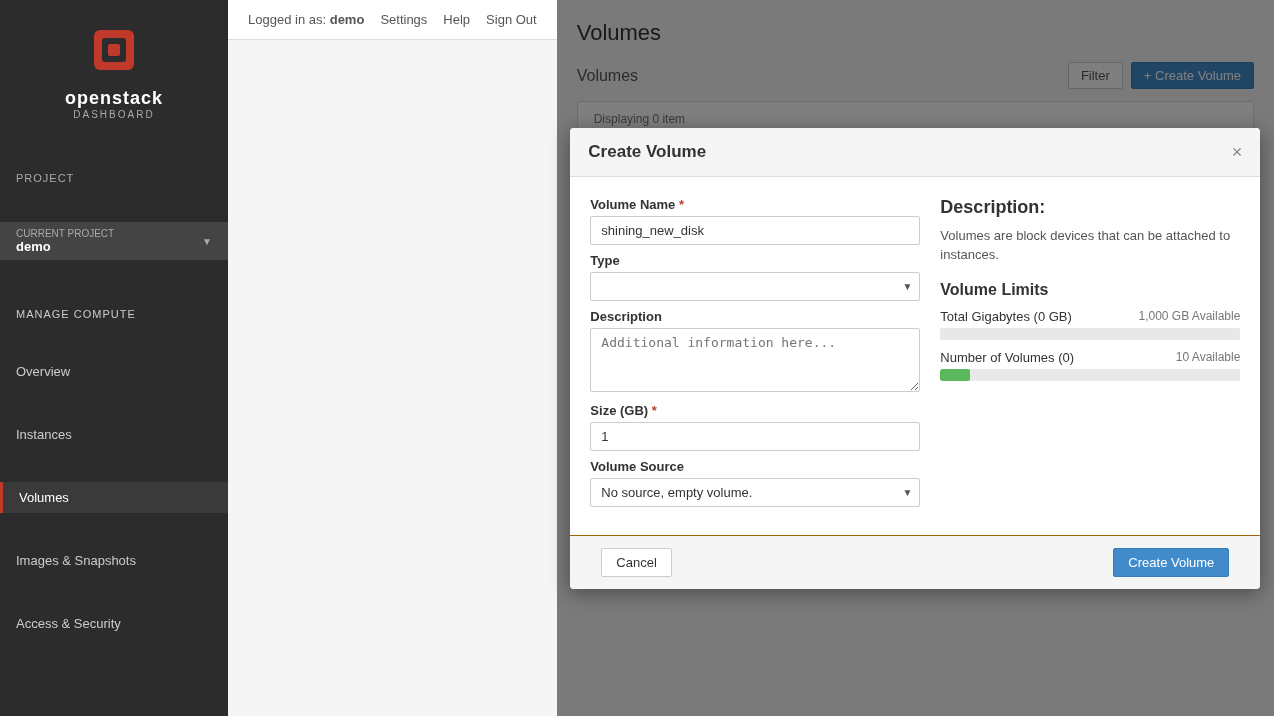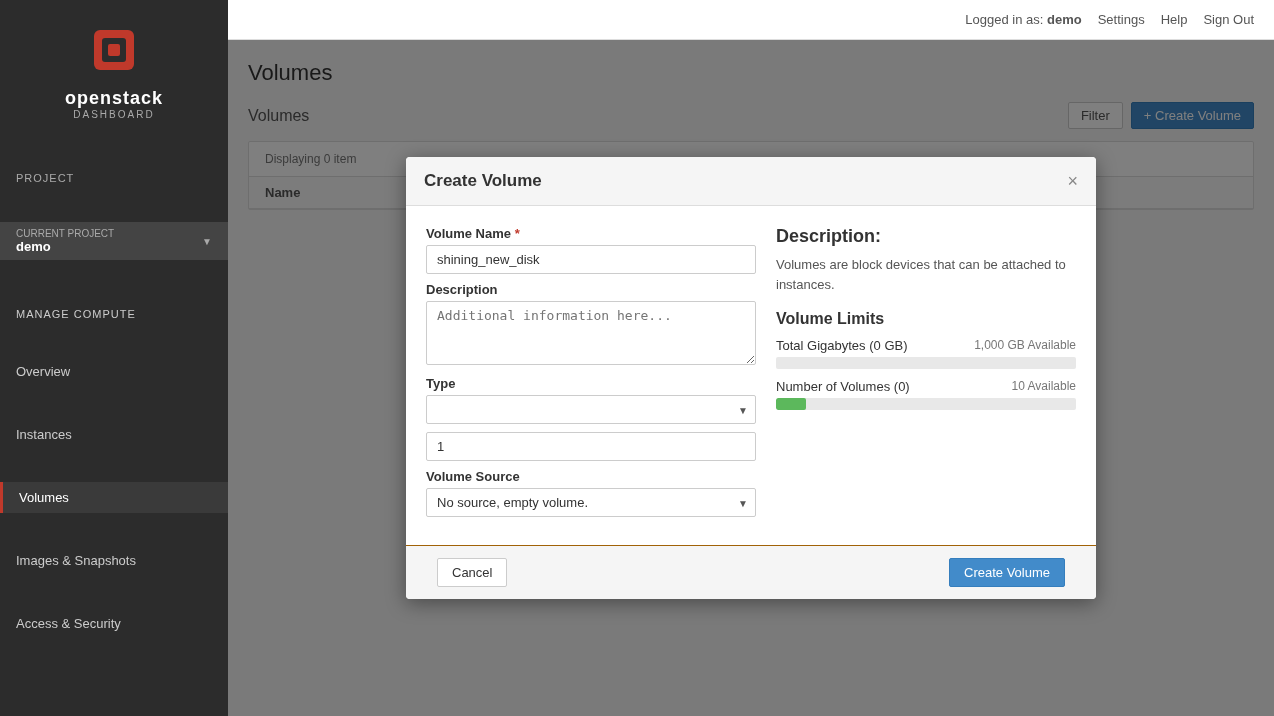--- a/index.html
+++ b/index.html
@@ -71,21 +71,21 @@
       cursor: pointer;
       font-size: 13px;
     }
     .sidebar-item.active { background: #3a3a3a; color: #fff; border-left: 3px solid #c0392b; }
 
     
     .main {
       flex: 1;
       background: #f5f5f5;
       display: flex;
-      flex-direction: column;
+      flex-direction: row;
       overflow: hidden;
     }
 
     
     .topbar {
       background: #fff;
       border-bottom: 1px solid #ddd;
       padding: 0 20px;
       height: 40px;
       display: flex;
@@ -408,34 +408,38 @@
           <div class="modal-form">
             <div class="form-group">
               <label class="form-label">
                 <span>Volume Name</span>
                 <span class="required-star"> *</span>
               </label>
               <input class="form-control" type="text" value="shining_new_disk" style="">
             </div>
 
             <div class="form-group">
-              <label class="form-label">Description</label>
-              <textarea class="form-control" placeholder="Additional information here..." style=""></textarea>
-            </div>
-
-            <div class="form-group">
               <label class="form-label">Type</label>
               <div class="select-wrapper">
                 <select class="form-control">
                   <option value=""></option>
                 </select>
               </div>
             </div>
 
             <div class="form-group">
+              <label class="form-label">Description</label>
+              <textarea class="form-control" placeholder="Additional information here..." style=""></textarea>
+            </div>
+
+            <div class="form-group">
+              <label class="form-label">
+                <span>Size (GB)</span>
+                <span class="required-star"> *</span>
+              </label>
               <input class="form-control" type="number" value="1" style="">
             </div>
 
             <div class="form-group">
               <label class="form-label">Volume Source</label>
               <div class="select-wrapper">
                 <select class="form-control">
                   <option>No source, empty volume.</option>
                 </select>
               </div>

